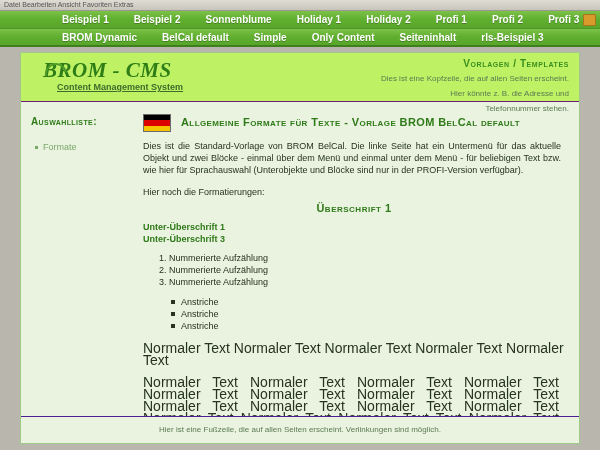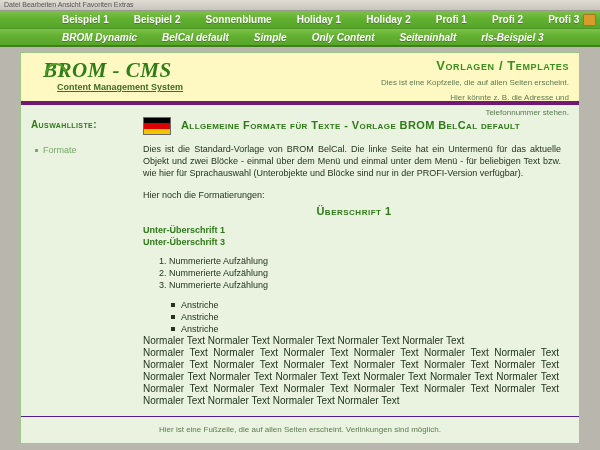--- a/index.html
+++ b/index.html
@@ -37,21 +37,21 @@
 
   
   .navbar {
     position: relative;
     background: linear-gradient(to bottom, #7dc24a 0%, #62b030 45%, #57a62a 100%);
     border-bottom: 1px solid #4e9625;
     height: 17px;
     white-space: nowrap;
     overflow: hidden;
   }
-  .navbar.second { height: 16px; border-bottom: 2px solid #3f7f1e; font-style: italic; }
+  .navbar.second { height: 16px; border-bottom: 2px solid #3f7f1e; }
   .navbar ul {
     list-style: none;
     margin: 0;
     padding: 0;
     display: block;
   }
   .navbar li {
     display: inline-block;
     color: #ffffff;
     font-size: 10px;
@@ -80,22 +80,22 @@
     background: #e9f3e0;
     border: 1px solid #9fc98a;
     height: 390px;
     position: relative;
     overflow: hidden;
   }
 
   
   .header {
     height: 48px;
-    background: #fef9c3;
-    border-bottom: 4px solid #701a75;
+    background: #bef264;
+    border-bottom: 1px solid #701a75;
     position: relative;
   }
   .logo-block {
     position: absolute;
     left: 22px;
     top: 6px;
   }
   .logo-title {
     font-family: "Liberation Serif", serif;
     font-size: 21px;
@@ -127,21 +127,21 @@
   }
   .header-right {
     position: absolute;
     right: 10px;
     top: 5px;
     text-align: right;
     width: 290px;
   }
   .tpl-title {
     color: #3b8f1f;
-    font-size: 13px;
+    font-size: 10px;
     font-weight: bold;
     font-variant: small-caps;
     letter-spacing: 0.6px;
   }
   .tpl-note {
     color: #5d7a52;
     font-size: 8px;
     line-height: 11px;
     margin-top: 4px;
   }
@@ -251,23 +251,24 @@
   ul.dash li:before {
     content: "";
     position: absolute;
     left: -10px;
     top: 4px;
     width: 4px;
     height: 4px;
     background: #25331f;
   }
   .body-text {
-    font-size: 10px;
+    font-size: 14px;
     color: #25331f;
     line-height: 12px;
+    margin-top: 10px;
   }
   .body-text.block { text-align: justify; padding-right: 6px; }
 
   
   .footer {
     position: absolute;
     left: 0;
     right: 0;
     bottom: 0;
     height: 26px;

